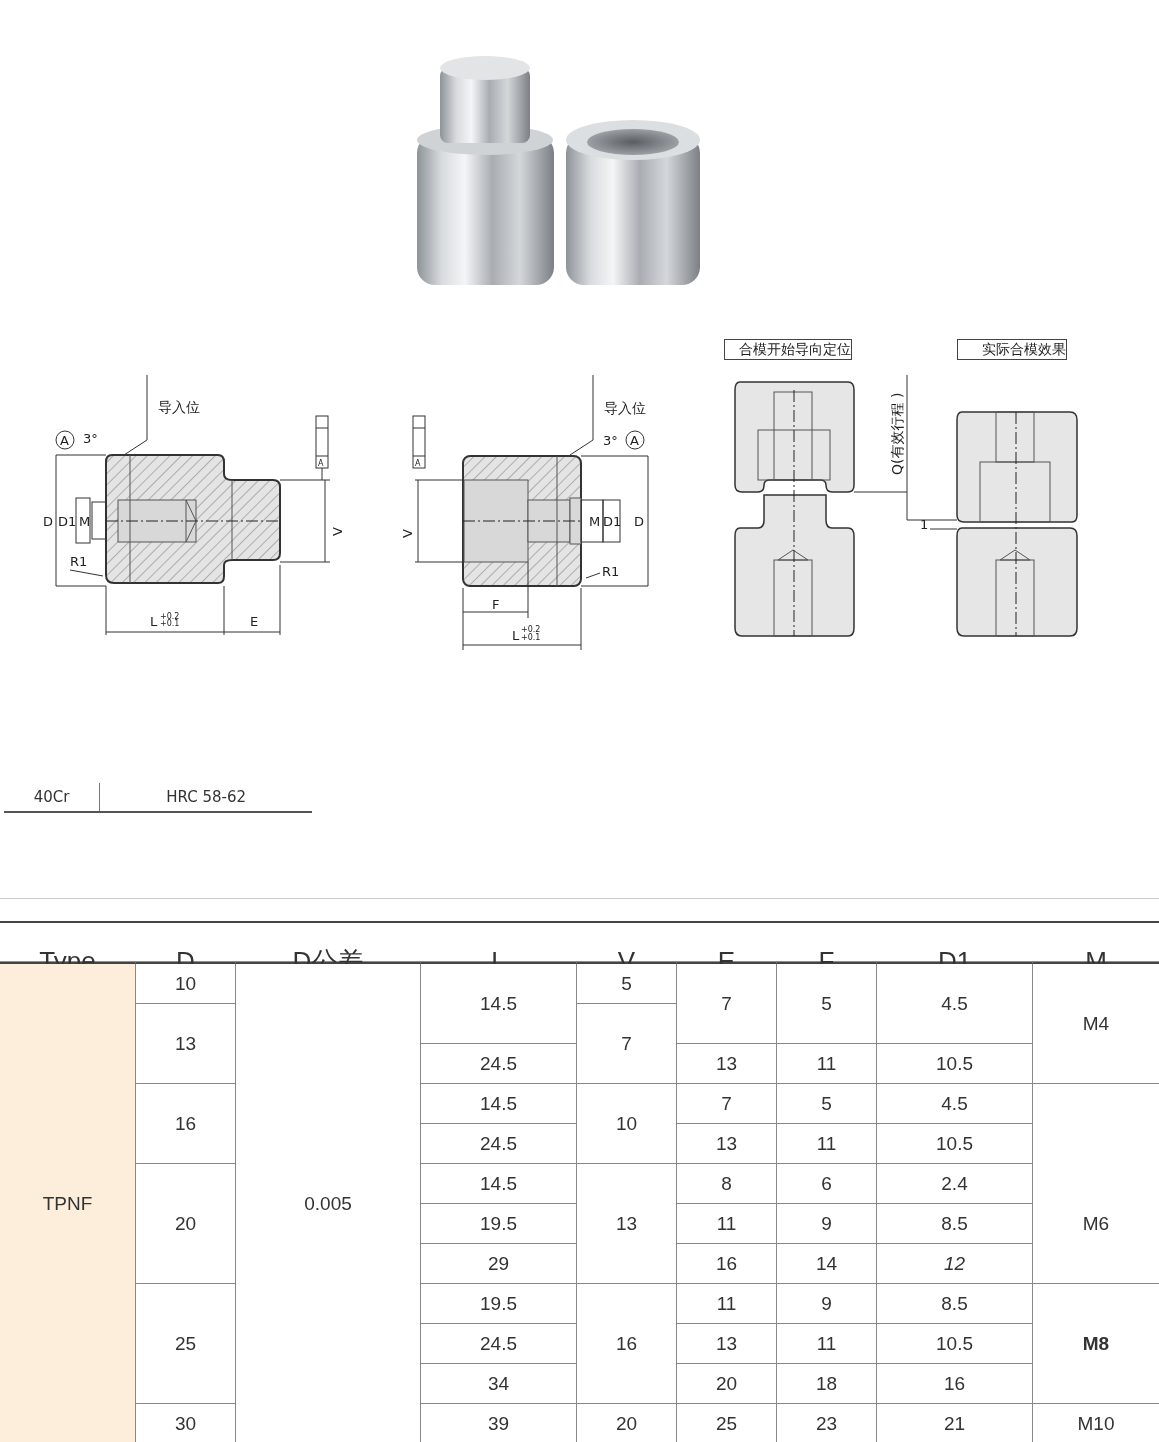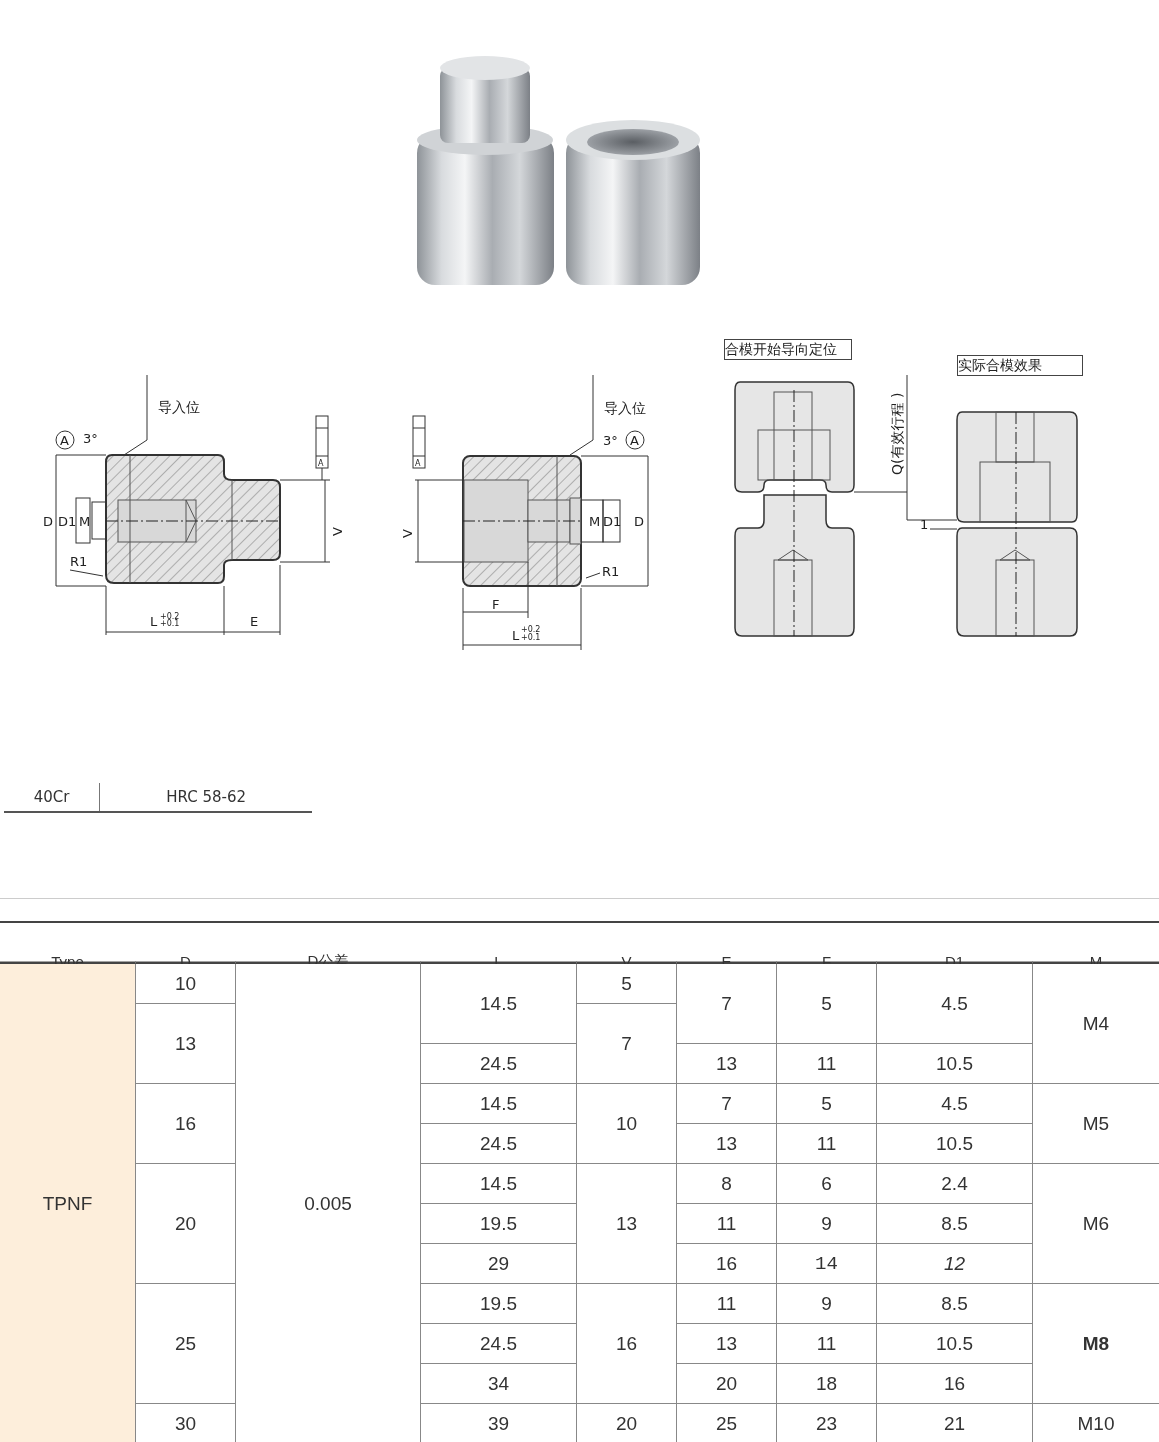--- a/index.html
+++ b/index.html
@@ -9,40 +9,40 @@
   
   .photo { left: 400px; top: 40px; width: 320px; height: 260px; }
 
   
   .drawing { position: absolute; }
   .drawing svg { display: block; }
   .cap { font-family: "DejaVu Sans", sans-serif; font-size: 14px; fill: #222; }
   .lbl { font-family: "DejaVu Sans", sans-serif; font-size: 13px; fill: #222; }
   .sm { font-family: "DejaVu Sans", sans-serif; font-size: 8px; fill: #222; }
 
-  .boxlabel { position: absolute; border: 1px solid #444; font-family: "DejaVu Sans", sans-serif; font-size: 14px; color: #222; text-align: left; line-height: 18px; height: 21px; background: #fff; }
+  .boxlabel { position: absolute; border: 1px solid #444; font-family: "DejaVu Sans", sans-serif; font-size: 14px; color: #222; text-align: right; line-height: 18px; height: 21px; background: #fff; }
 
   
   .mat { position: absolute; left: 4px; top: 783px; width: 308px; border-collapse: collapse; font-family: "DejaVu Sans", sans-serif; }
   .mat th { background: #fbd5ac; height: 31px; font-size: 14px; font-weight: bold; color: #333; border-top: 2px solid #555; border-bottom: 1px solid #555; }
   .mat td { height: 29px; font-size: 15px; text-align: center; border-bottom: 1px solid #777; color: #333; }
   .mat td.l, .mat th.l { border-right: 1px solid #777; }
   .mat tr:last-child td { border-bottom: 2px solid #555; }
   .badge { display: inline-block; width: 17px; height: 17px; background: #222; color: #fff; border-radius: 3px; font-size: 12px; line-height: 17px; text-align: center; margin-right: 8px; vertical-align: -2px; font-family: "DejaVu Sans", sans-serif; font-weight: bold; }
 
   .hr { position: absolute; left: 0; top: 898px; width: 1159px; height: 1px; background: #ccc; }
 
   
   .spec { position: absolute; left: 0; top: 921px; width: 1159px; display: grid;
     grid-template-columns: 136px 100px 185px 156px 100px 100px 100px 156px 126px;
     grid-template-rows: 41px repeat(12, 40px);
     border-top: 2px solid #444; font-family: "Liberation Sans", sans-serif; }
   .spec > div { display: flex; align-items: center; justify-content: center; font-size: 19px; color: #333; border-right: 1px solid #888; border-bottom: 1px solid #888; background: #fff; }
   .spec > div.last { border-right: none; }
-  .spec > div.h { background: #a3a3a3; border-bottom: 2px solid #444; font-size: 15px; margin-top: 38px; }
+  .spec > div.h { background: #f97316; border-bottom: 2px solid #444; font-size: 26px; margin-top: 38px; }
   .spec > div.type { background: #fdeedb; }
 </style>
 </head>
 <body>
 
 <div class="abs photo">
   <svg width="320" height="260" viewBox="0 0 320 260">
     <defs>
       <linearGradient id="metal" x1="0" x2="1" y1="0" y2="0">
         <stop offset="0" stop-color="#8e9398"></stop>
@@ -172,21 +172,21 @@
     <line x1="73" y1="242" x2="138" y2="242" stroke="#333"></line>
     <line x1="73" y1="275" x2="191" y2="275" stroke="#333"></line>
     <text class="lbl" x="102" y="239">F</text>
     <text class="lbl" x="122" y="270">L</text>
     <text class="sm" x="131" y="262">+0.2</text>
     <text class="sm" x="131" y="270">+0.1</text>
   </svg>
 </div>
 
 <div class="boxlabel" style="left:724px; top:339px; width:128px;">合模开始导向定位</div>
-<div class="boxlabel" style="left:957px; top:339px; width:126px;margin-top:16px;">实际合模效果</div>
+<div class="boxlabel" style="left:957px; top:339px; width:110px;">实际合模效果</div>
 
 <div class="drawing" style="left:730px; top:370px;">
   <svg width="360" height="280" viewBox="0 0 360 280">
     <g fill="#e6e6e6" stroke="#333" stroke-width="1.5">
 
       <path d="M10 12 Q5 12 5 20 V115 Q5 122 12 122 H28 Q34 122 34 115 Q34 110 40 110 H90 Q96 110 96 115 Q96 122 102 122 H118 Q124 122 124 115 V20 Q124 12 118 12 Z"></path>
 
       <path d="M10 158 Q5 158 5 166 V258 Q5 266 12 266 H118 Q124 266 124 258 V166 Q124 158 118 158 H102 Q96 158 96 150 V125 H34 V150 Q34 158 28 158 Z"></path>
 
       <path d="M232 42 Q227 42 227 50 V145 Q227 152 234 152 H342 Q347 152 347 145 V50 Q347 42 340 42 Z"></path>
@@ -258,33 +258,32 @@
   <div style="grid-column:2;grid-row:5 / 7;">16</div>
   <div style="grid-column:4;grid-row:5;">14.5</div>
   <div style="grid-column:4;grid-row:6;">24.5</div>
   <div style="grid-column:5;grid-row:5 / 7;">10</div>
   <div style="grid-column:6;grid-row:5;">7</div>
   <div style="grid-column:6;grid-row:6;">13</div>
   <div style="grid-column:7;grid-row:5;">5</div>
   <div style="grid-column:7;grid-row:6;">11</div>
   <div style="grid-column:8;grid-row:5;">4.5</div>
   <div style="grid-column:8;grid-row:6;">10.5</div>
-  <div class="last" style="grid-column:9;grid-row:5 / 7;">M5</div>
 
   <div style="grid-column:2;grid-row:7 / 10;">20</div>
   <div style="grid-column:4;grid-row:7;">14.5</div>
   <div style="grid-column:4;grid-row:8;">19.5</div>
   <div style="grid-column:4;grid-row:9;">29</div>
   <div style="grid-column:5;grid-row:7 / 10;">13</div>
   <div style="grid-column:6;grid-row:7;">8</div>
   <div style="grid-column:6;grid-row:8;">11</div>
   <div style="grid-column:6;grid-row:9;">16</div>
   <div style="grid-column:7;grid-row:7;">6</div>
   <div style="grid-column:7;grid-row:8;">9</div>
-  <div style="grid-column:7;grid-row:9;font-family:Liberation Mono, monospace;">14</div>
+  <div style="grid-column:7;grid-row:9;">14</div>
   <div style="grid-column:8;grid-row:7;">2.4</div>
   <div style="grid-column:8;grid-row:8;">8.5</div>
   <div style="grid-column:8;grid-row:9;font-style:italic;">12</div>
   <div class="last" style="grid-column:9;grid-row:7 / 10;">M6</div>
 
   <div style="grid-column:2;grid-row:10 / 13;">25</div>
   <div style="grid-column:4;grid-row:10;">19.5</div>
   <div style="grid-column:4;grid-row:11;">24.5</div>
   <div style="grid-column:4;grid-row:12;">34</div>
   <div style="grid-column:5;grid-row:10 / 13;">16</div>

